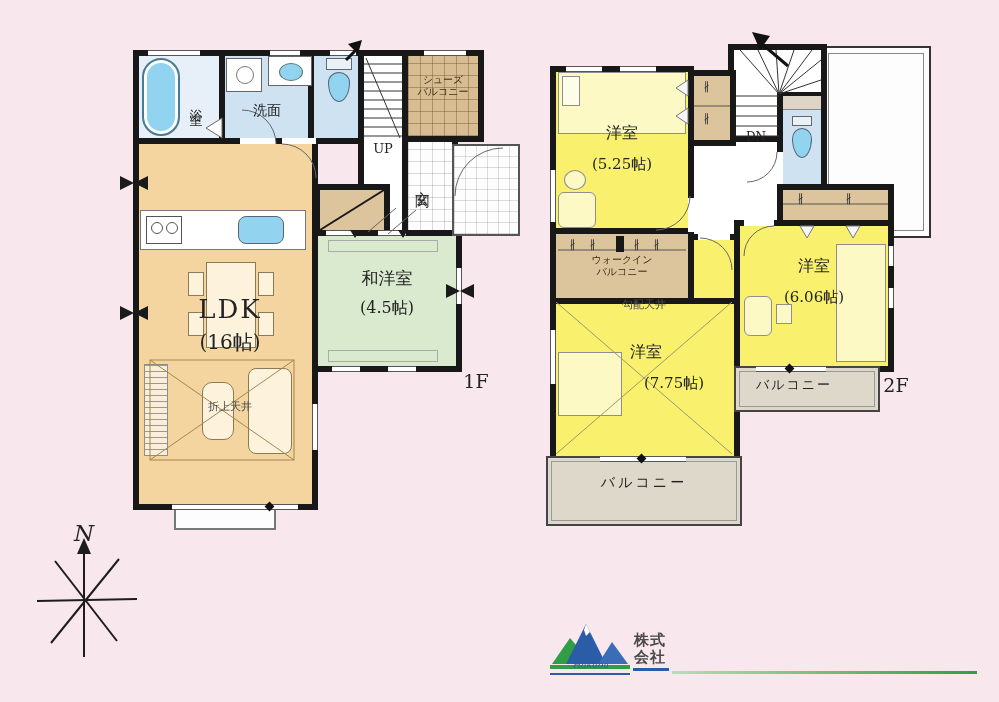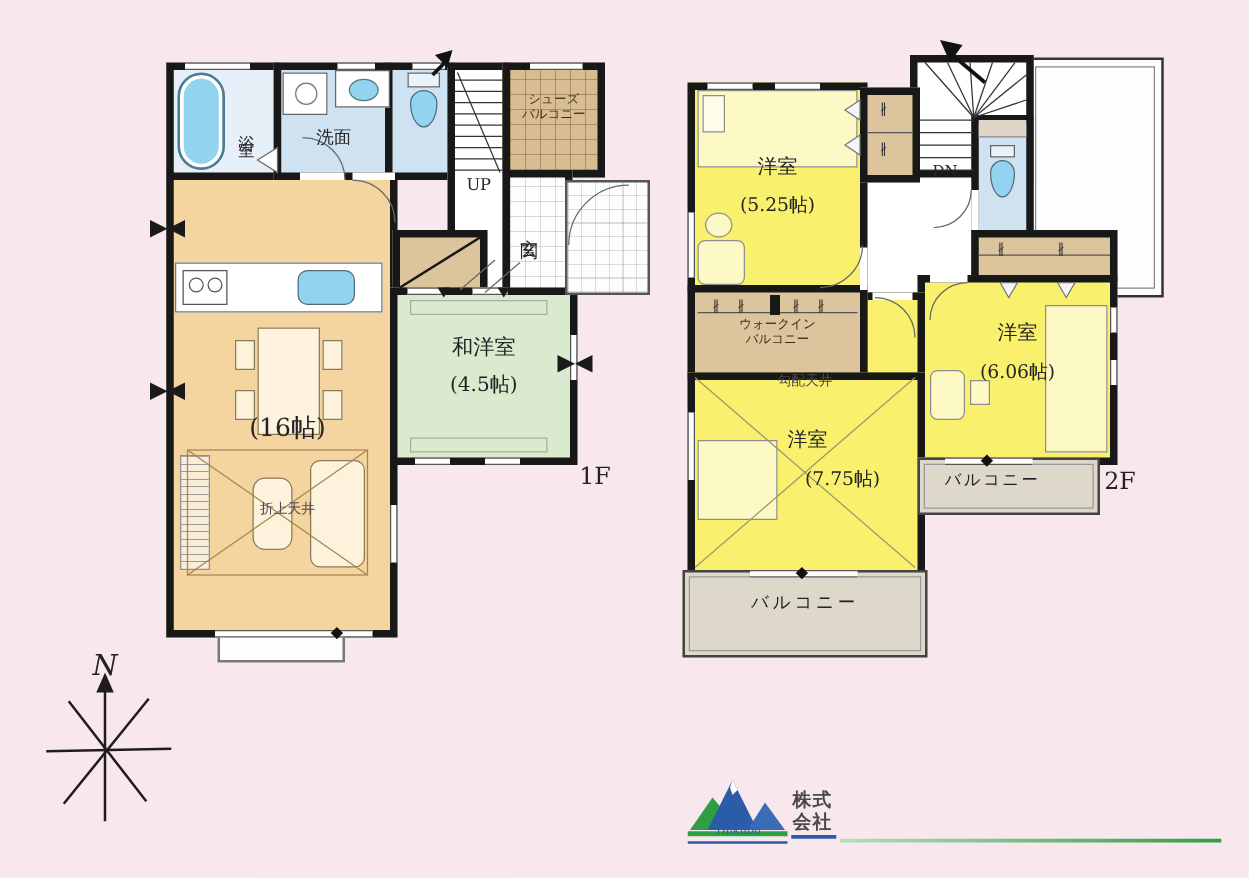--- a/index.html
+++ b/index.html
@@ -219,20 +219,21 @@
   <span class="hg" style="left:846px;top:192px">∦</span>
 
   <div class="lbl vtext" style="left:188px;top:72px;height:60px;font-size:13px">浴室</div>
   <div class="lbl" style="left:222px;top:102px;width:90px;font-size:14px">洗面</div>
   <div class="lbl" style="left:364px;top:141px;width:38px;font-size:13px">UP</div>
   <div class="lbl vtext" style="left:414px;top:152px;height:64px;font-size:14px">玄関</div>
   <div class="lbl" style="left:402px;top:74px;width:82px;font-size:10px;color:#3a2c16">
     <div>シューズ</div>
       <div>バルコニー</div>
   </div>
+  <div class="lbl" style="left:178px;top:294px;width:104px;font-size:26px;letter-spacing:2px">LDK</div>
   <div class="lbl" style="left:178px;top:330px;width:104px;font-size:20px">(16帖)</div>
   <div class="lbl" style="left:340px;top:268px;width:94px;font-size:17px">和洋室</div>
   <div class="lbl" style="left:340px;top:298px;width:94px;font-size:16px">(4.5帖)</div>
   <div class="lbl" style="left:184px;top:400px;width:92px;font-size:11px;color:#4a4a4a">折上天井</div>
   <div class="lbl" style="left:454px;top:370px;width:44px;font-size:19px">1F</div>
 
   <div class="lbl" style="left:582px;top:123px;width:80px;font-size:16px">洋室</div>
   <div class="lbl" style="left:570px;top:155px;width:104px;font-size:15px">(5.25帖)</div>
   <div class="lbl" style="left:570px;top:254px;width:104px;font-size:10px;color:#3a2c16">
     <div>ウォークイン</div>

